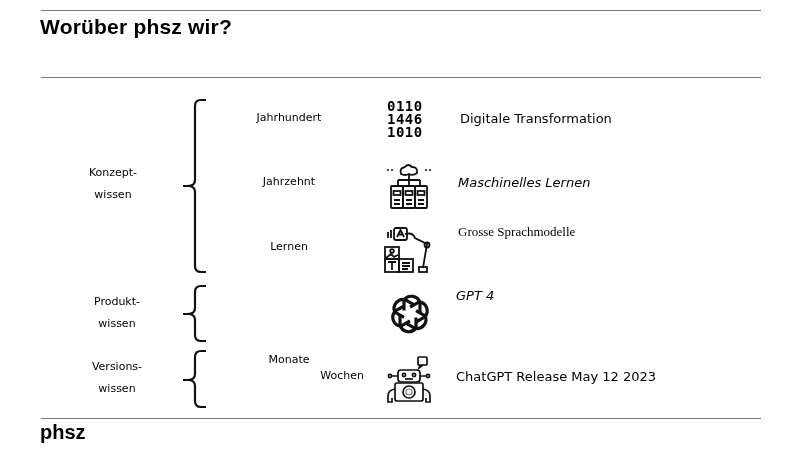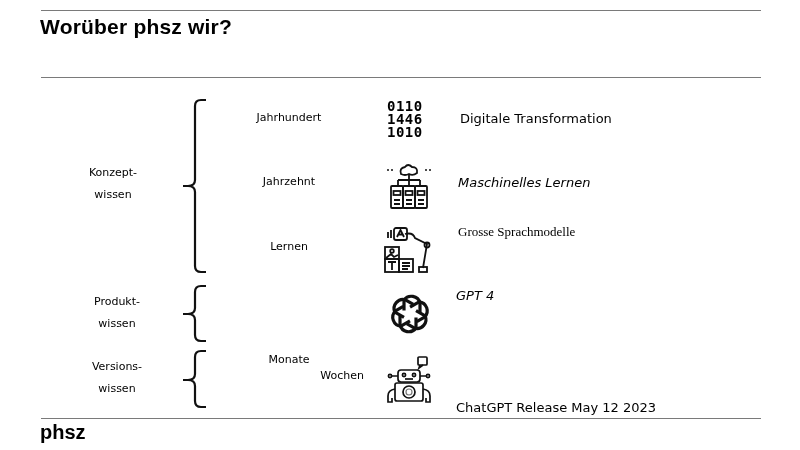--- a/index.html
+++ b/index.html
@@ -126,16 +126,16 @@
     <circle cx="26" cy="36" r="6"></circle>
     <path d="M12 33 Q5 34 5 40 V46 H9 V42 M40 33 Q47 34 47 40 V46 H43 V42"></path>
   </g>
   <circle cx="26" cy="36" r="3" fill="none" stroke="#777" stroke-width="1.2"></circle>
 </svg>
 
 <div class="topic" style="left:460px; top:111px;">Digitale Transformation</div>
 <div class="topic" style="left:458px; top:175px;font-style:italic;">Maschinelles Lernen</div>
 <div class="topic" style="left:458px; top:224px;font-family:Liberation Serif, serif;">Grosse Sprachmodelle</div>
 <div class="topic" style="left:456px; top:288px;font-style:italic;">GPT 4</div>
-<div class="topic" style="left:456px; top:369px;margin-top:31px;">ChatGPT Release May 12 2023</div>
+<div class="topic" style="left:456px; top:369px;">ChatGPT Release May 12 2023</div>
 
 <div class="hline" style="top:418px;"></div>
 <div class="footer">phsz</div>
 
 </body></html>

